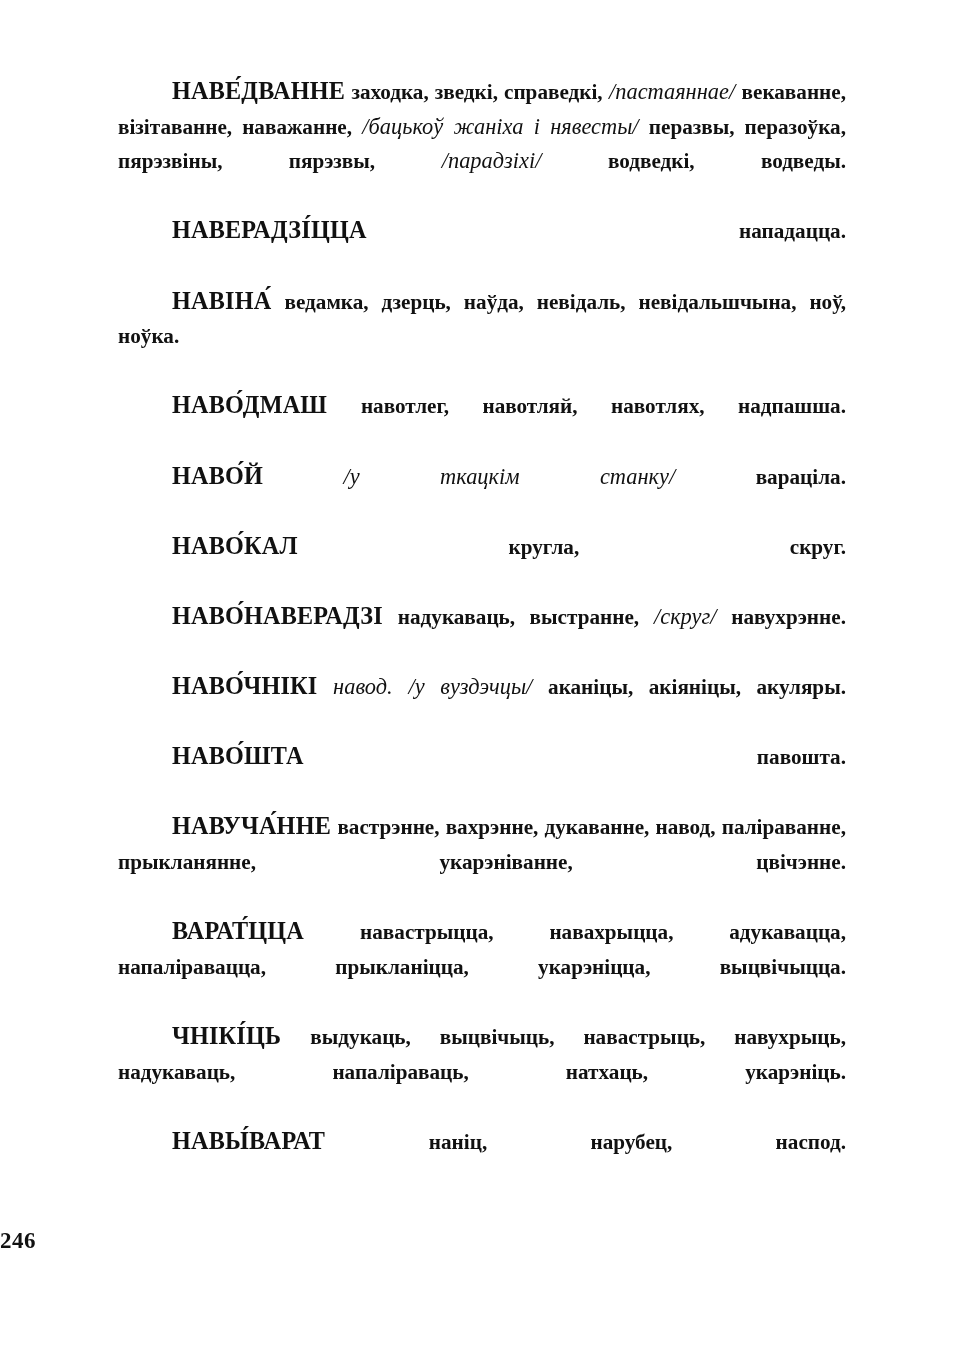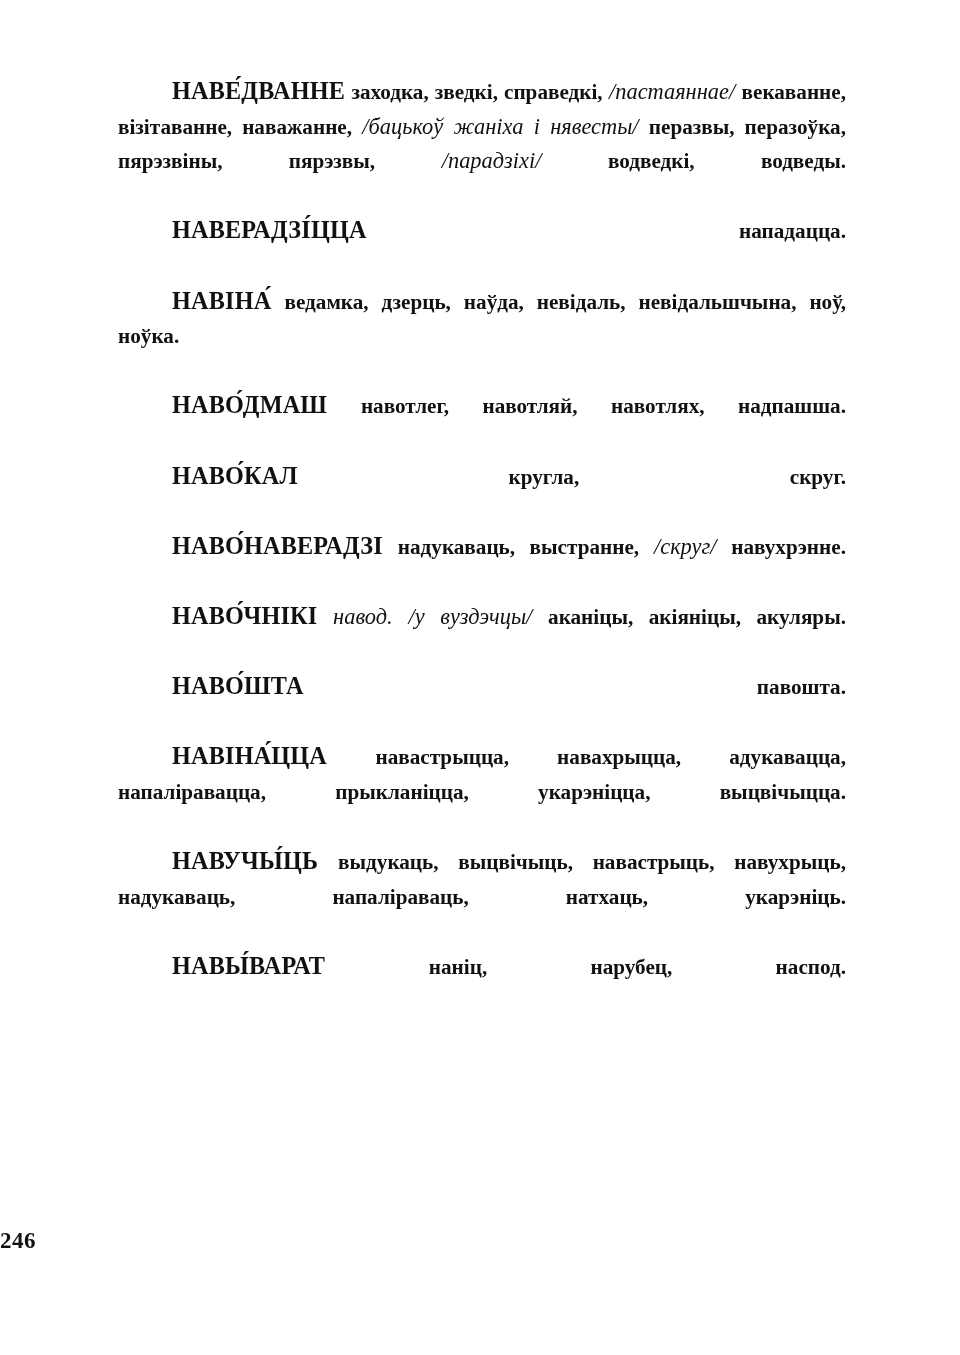--- a/index.html
+++ b/index.html
@@ -81,24 +81,26 @@
 </head>
 <body>
 
 <div id="page">
 
   <div id="column">
       <p class="entry"><span class="hw">НАВЕ́ДВАННЕ</span> <span class="body"><span class="syn">заходка, зведкі, справедкі,</span> <span class="it">/пастаяннае/</span> <span class="syn">векаванне, візітаванне, наважанне,</span> <span class="it">/бацькоў жаніха і нявесты/</span> <span class="syn">перазвы, перазоўка, пярэзвіны, пярэзвы,</span> <span class="it">/парадзіхі/</span> <span class="syn">водведкі, водведы.</span></span></p>
       <p class="entry"><span class="hw">НАВЕРАДЗІ́ЦЦА</span> <span class="body"><span class="syn">нападацца.</span></span></p>
       <p class="entry"><span class="hw">НАВІНА́</span> <span class="body"><span class="syn">ведамка, дзерць, наўда, невідаль, невідальшчына, ноў, ноўка.</span></span></p>
       <p class="entry"><span class="hw">НАВО́ДМАШ</span> <span class="body"><span class="syn">навотлег, навотляй, навотлях, надпашша.</span></span></p>
+      <p class="entry"><span class="hw">НАВО́Й</span> <span class="body"><span class="it">/у ткацкім станку/</span> <span class="syn">вараціла.</span></span></p>
       <p class="entry"><span class="hw">НАВО́КАЛ</span> <span class="body"><span class="syn">кругла, скруг.</span></span></p>
       <p class="entry"><span class="hw">НАВО́НАВЕРАДЗІ</span> <span class="body"><span class="syn">надукаваць, выстранне,</span> <span class="it">/скруг/</span> <span class="syn">навухрэнне.</span></span></p>
       <p class="entry"><span class="hw">НАВО́ЧНІКІ</span> <span class="body"><span class="it">навод.</span> <span class="it">/у вуздэчцы/</span> <span class="syn">аканіцы, акіяніцы, акуляры.</span></span></p>
       <p class="entry"><span class="hw">НАВО́ШТА</span> <span class="body"><span class="syn">павошта.</span></span></p>
-      <p class="entry"><span class="hw">НАВІНА́ЦЦА</span> <span class="body"><span class="syn">навастрыцца, навахрыцца, адукавацца, напаліравацца, прыкланіцца, укарэніцца, выцвічыцца.</span></span></p>
-      <p class="entry"><span class="hw">НАВУЧЫ́ЦЬ</span> <span class="body"><span class="syn">выдукаць, выцвічыць, навастрыць, навухрыць, надукаваць, напаліраваць, натхаць, укарэніць.</span></span></p>
+      <p class="entry"><span class="hw">НАВУЧА́ННЕ</span> <span class="body"><span class="syn">вастрэнне, вахрэнне, дукаванне, навод, паліраванне, прыкланянне, укарэніванне, цвічэнне.</span></span></p>
+      <p class="entry"><span class="hw">ВАРАТ́ЦЦА</span> <span class="body"><span class="syn">навастрыцца, навахрыцца, адукавацца, напаліравацца, прыкланіцца, укарэніцца, выцвічыцца.</span></span></p>
+      <p class="entry"><span class="hw">ЧНІКІ́ЦЬ</span> <span class="body"><span class="syn">выдукаць, выцвічыць, навастрыць, навухрыць, надукаваць, напаліраваць, натхаць, укарэніць.</span></span></p>
       <p class="entry"><span class="hw">НАВЫ́ВАРАТ</span> <span class="body"><span class="syn">наніц, нарубец, наспод.</span></span></p>
     </div>
 
   <div id="folio">246</div>
 
 </div>
 
 </body></html>

